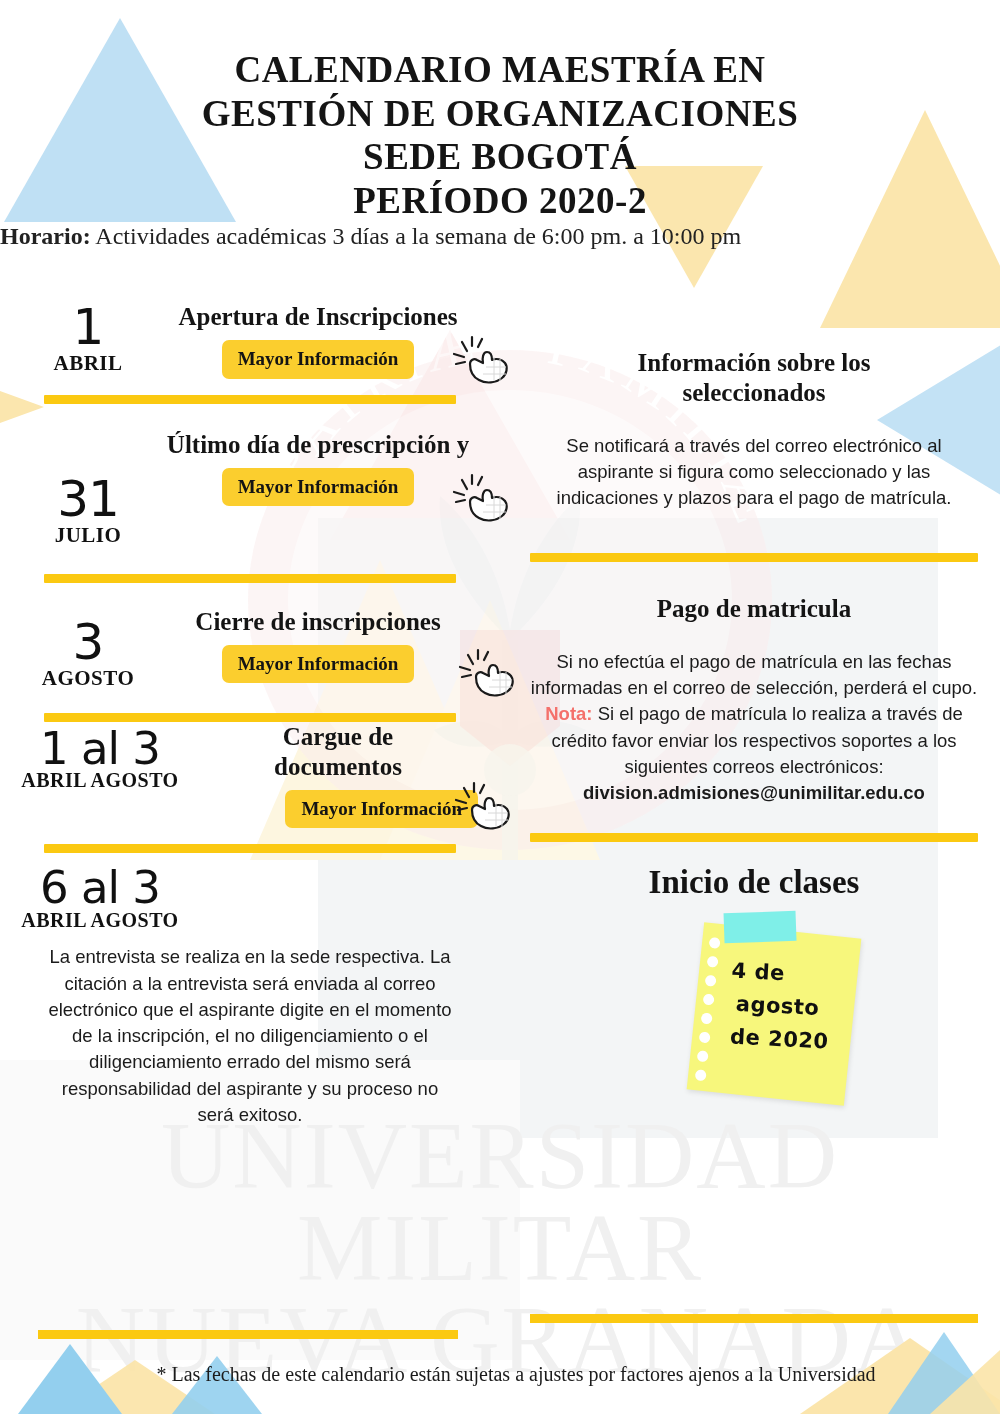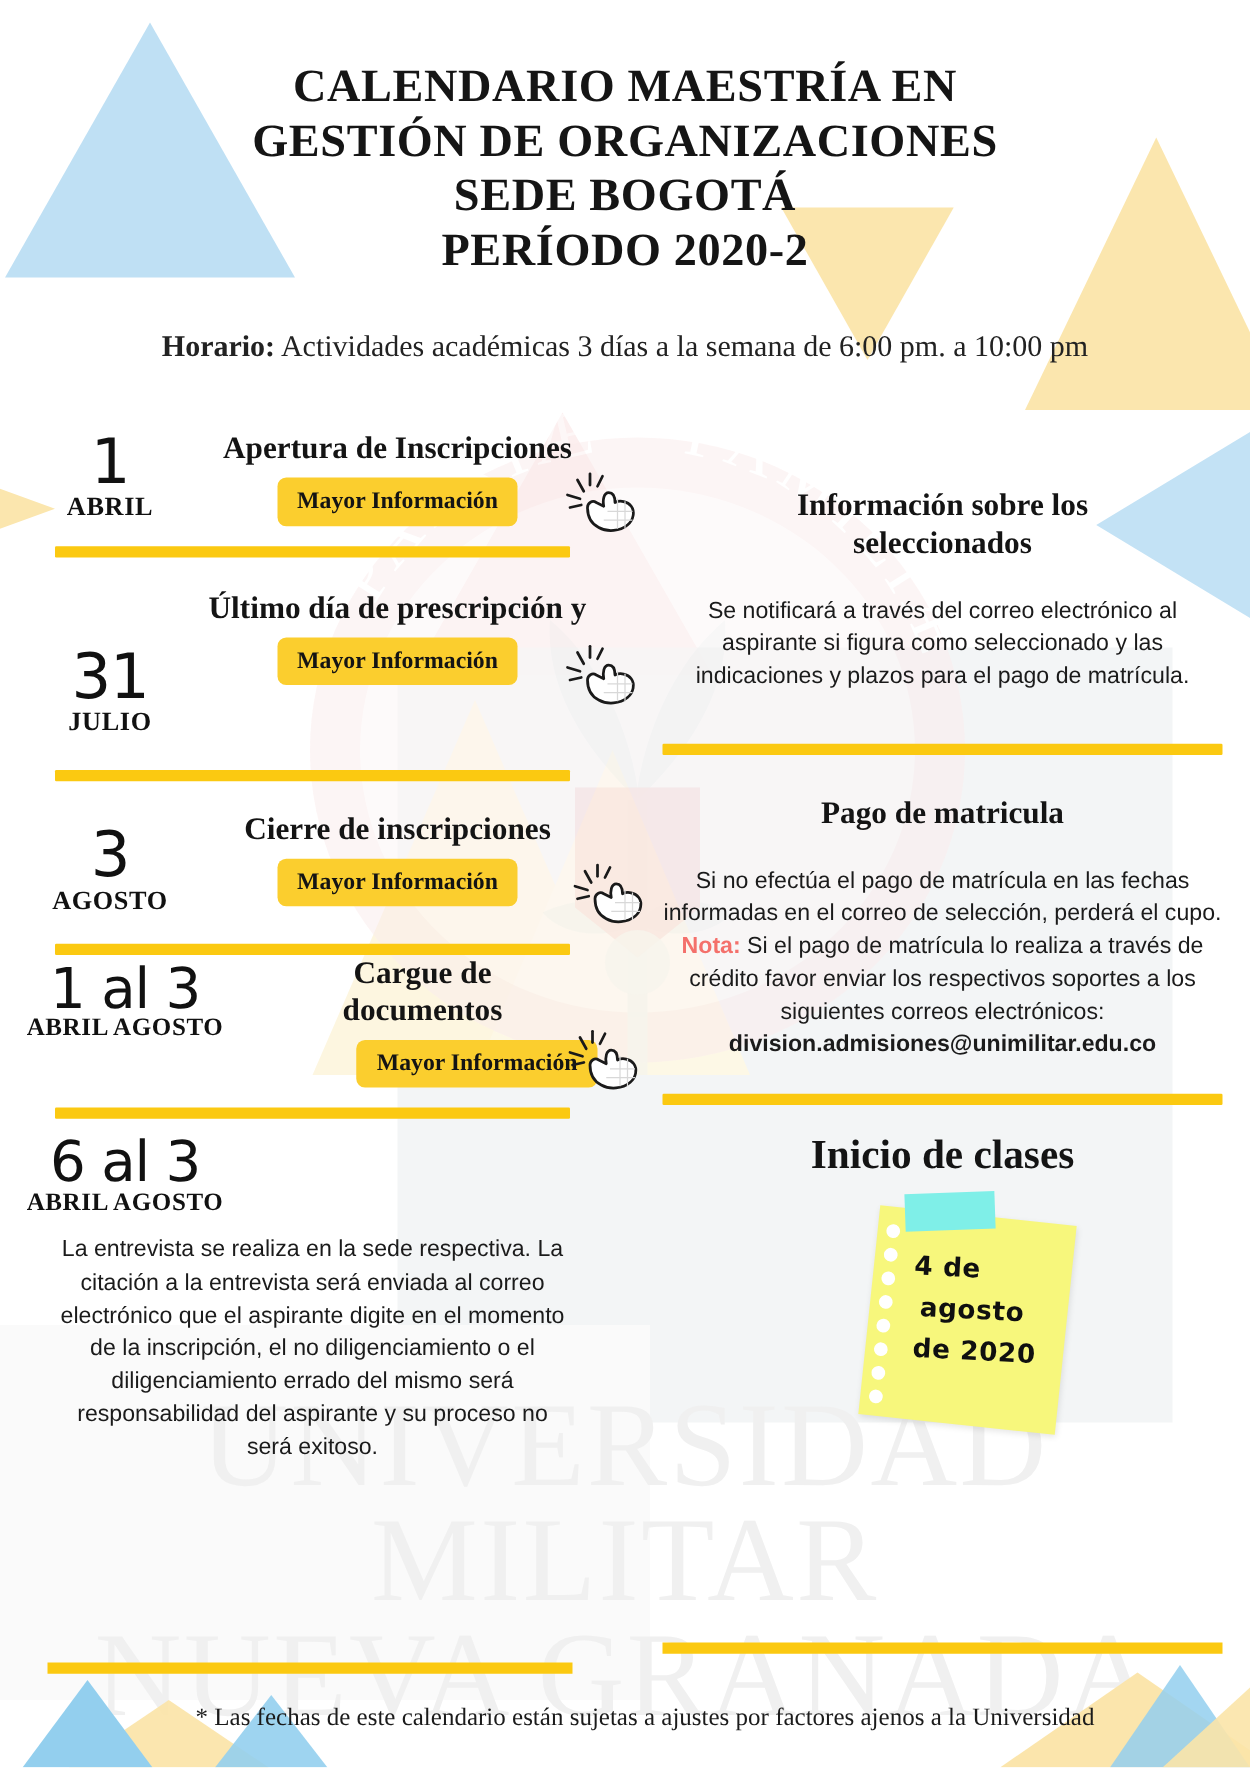--- a/index.html
+++ b/index.html
@@ -145,22 +145,21 @@
     font-family: "Liberation Serif", serif;
     font-weight: 700;
     font-size: 37px;
     line-height: 1.18;
     letter-spacing: .5px;
     color: #151515;
   }
   .title .ln { display: block; }
 
   .horario {
-    margin-top: 42px;
-    text-align: center;
+    text-align: left;
     font-family: "Liberation Serif", serif;
     font-size: 24px;
     color: #222;
   }
   .horario b { font-weight: 700; }
 
   .cols {
     position: relative;
     margin-top: 26px;
     display: flex;

